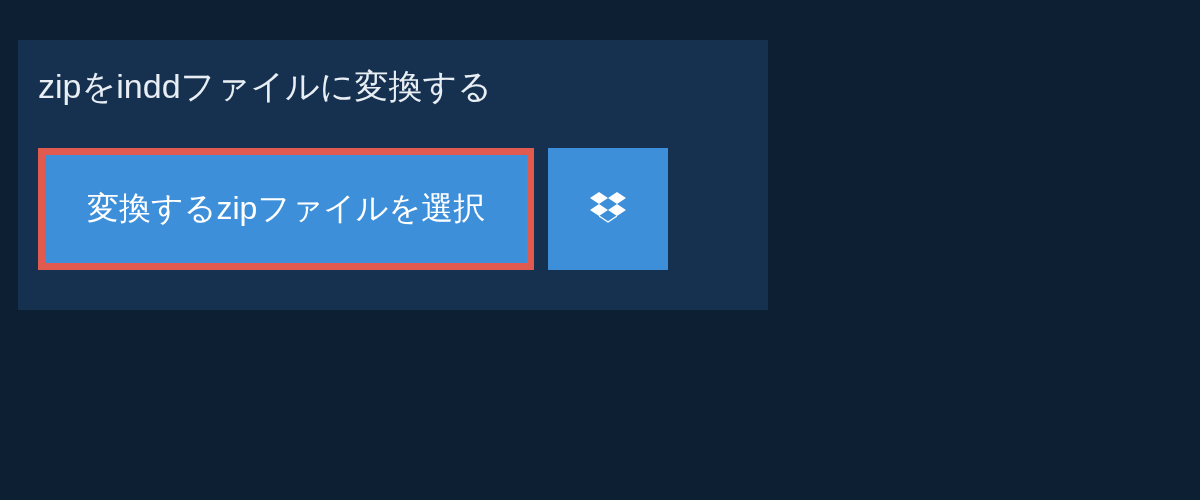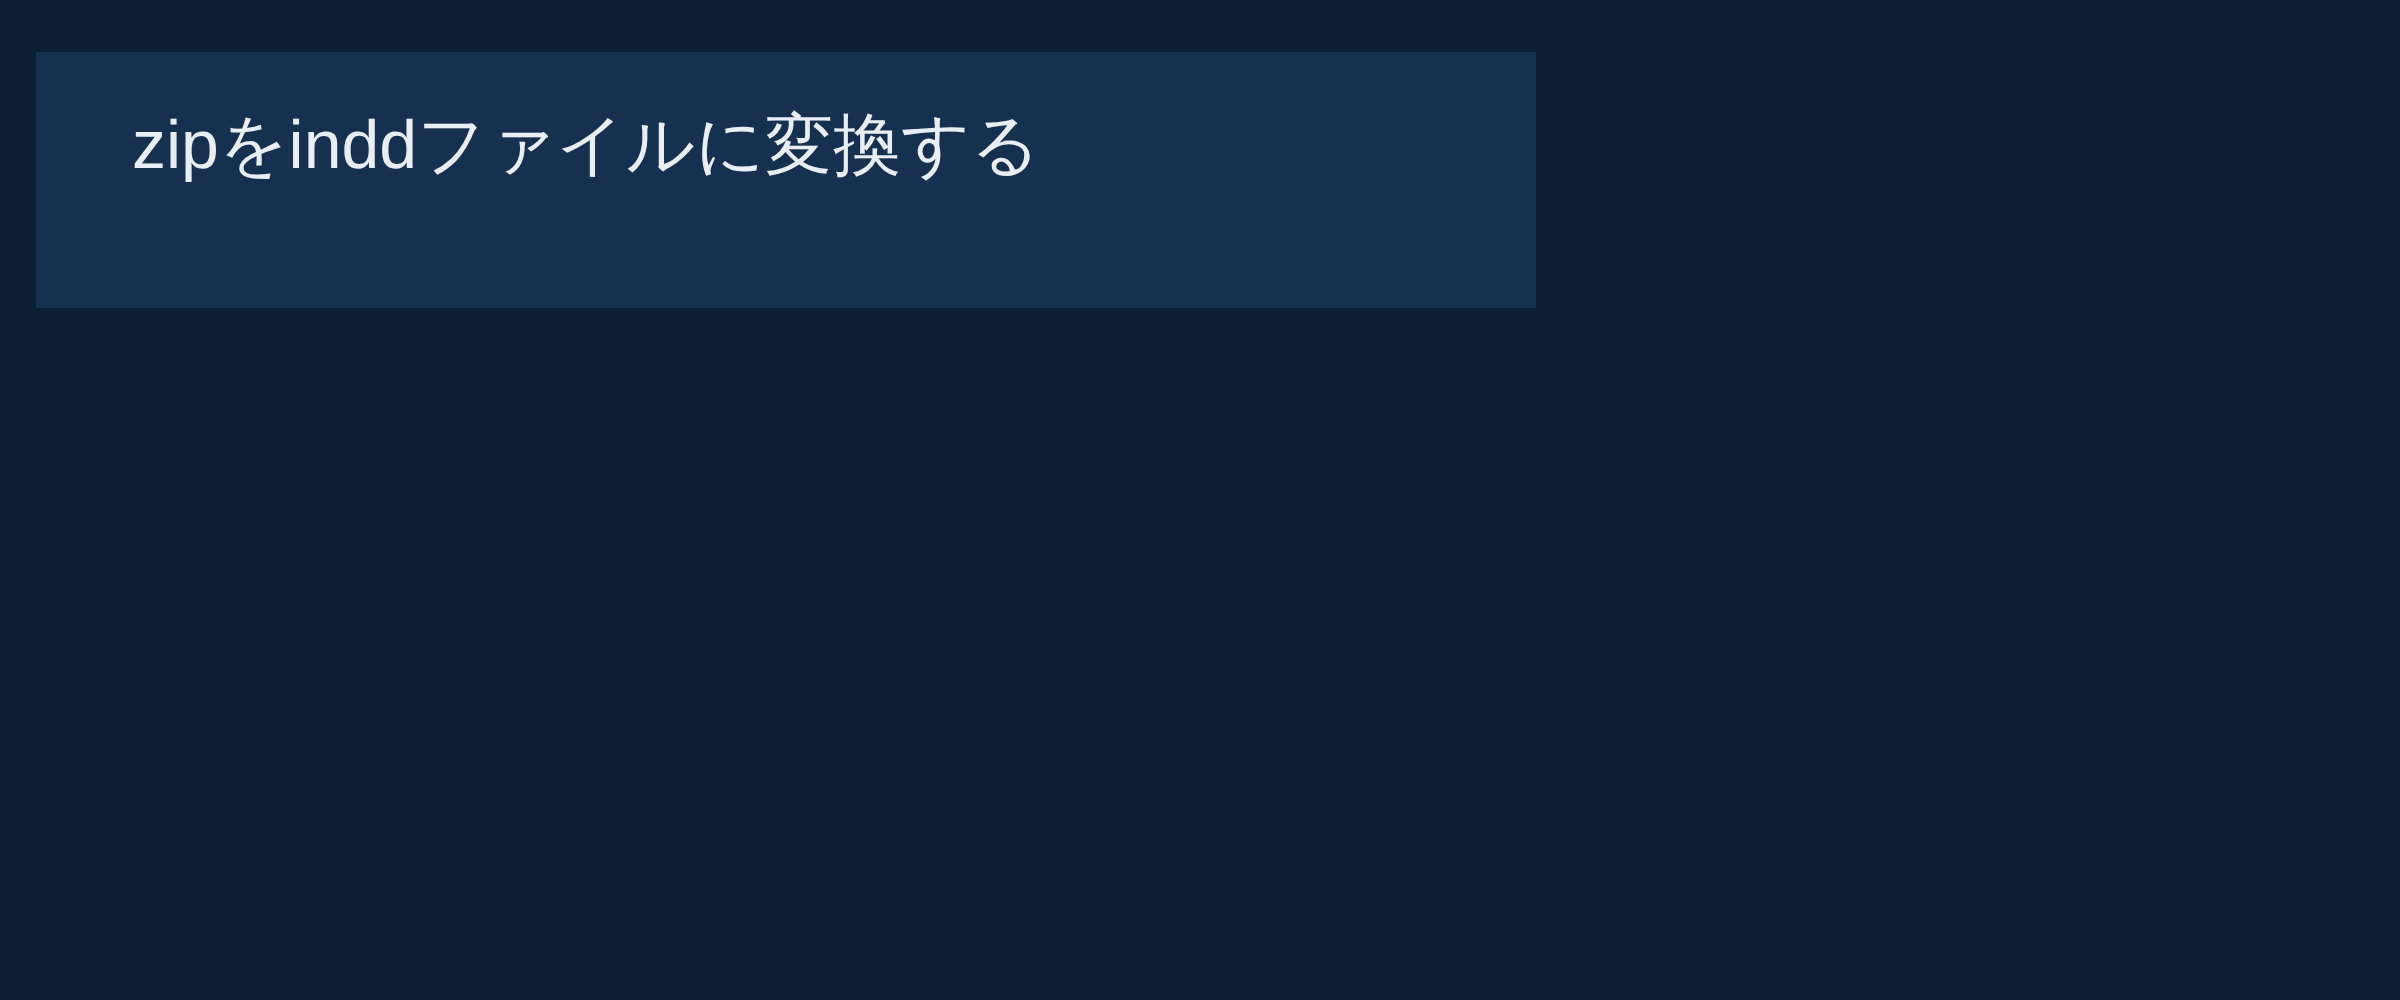--- a/index.html
+++ b/index.html
@@ -9,25 +9,24 @@
     }
     body {
       width: 1200px;
       height: 500px;
       background-color: #0c1f33;
       font-family: sans-serif;
       overflow: hidden;
     }
     .panel {
       background-color: #15314f;
-      margin-top: 26px;
+      margin-top: 40px;
       margin-left: 18px;
       width: 750px;
       padding-bottom: 40px;
-      padding-left: 28px;
     }
     .heading {
       color: #e8eef4;
       font-size: 34px;
       font-weight: 400;
       padding: 24px 20px 18px 20px;
       display: inline-block;
       background-color: #15314f;
     }
     .button-row {
@@ -61,13 +60,25 @@
       width: 36px;
       height: 36px;
       fill: #ffffff;
     }
   </style>
 </head>
 <body>
 
 <div class="panel">
   <div class="heading">zipをinddファイルに変換する</div>
+  <div class="button-row">
+    <div class="select-button">
+      <span>変換するzipファイルを選択</span>
+    </div>
+    <div class="dropbox-button">
+      <span>
+        <svg viewBox="0 0 24 24">
+          <path d="M6 2L0 6l6 4-6 4 6 4 6-4 6 4 6-4-6-4 6-4-6-4-6 4-6-4zm6 4l6 4-6 4-6-4 6-4zm-6 12.5l6 4 6-4v-1l-6 4-6-4v1z"></path>
+        </svg>
+      </span>
+    </div>
+  </div>
 </div>
 
 </body></html>

